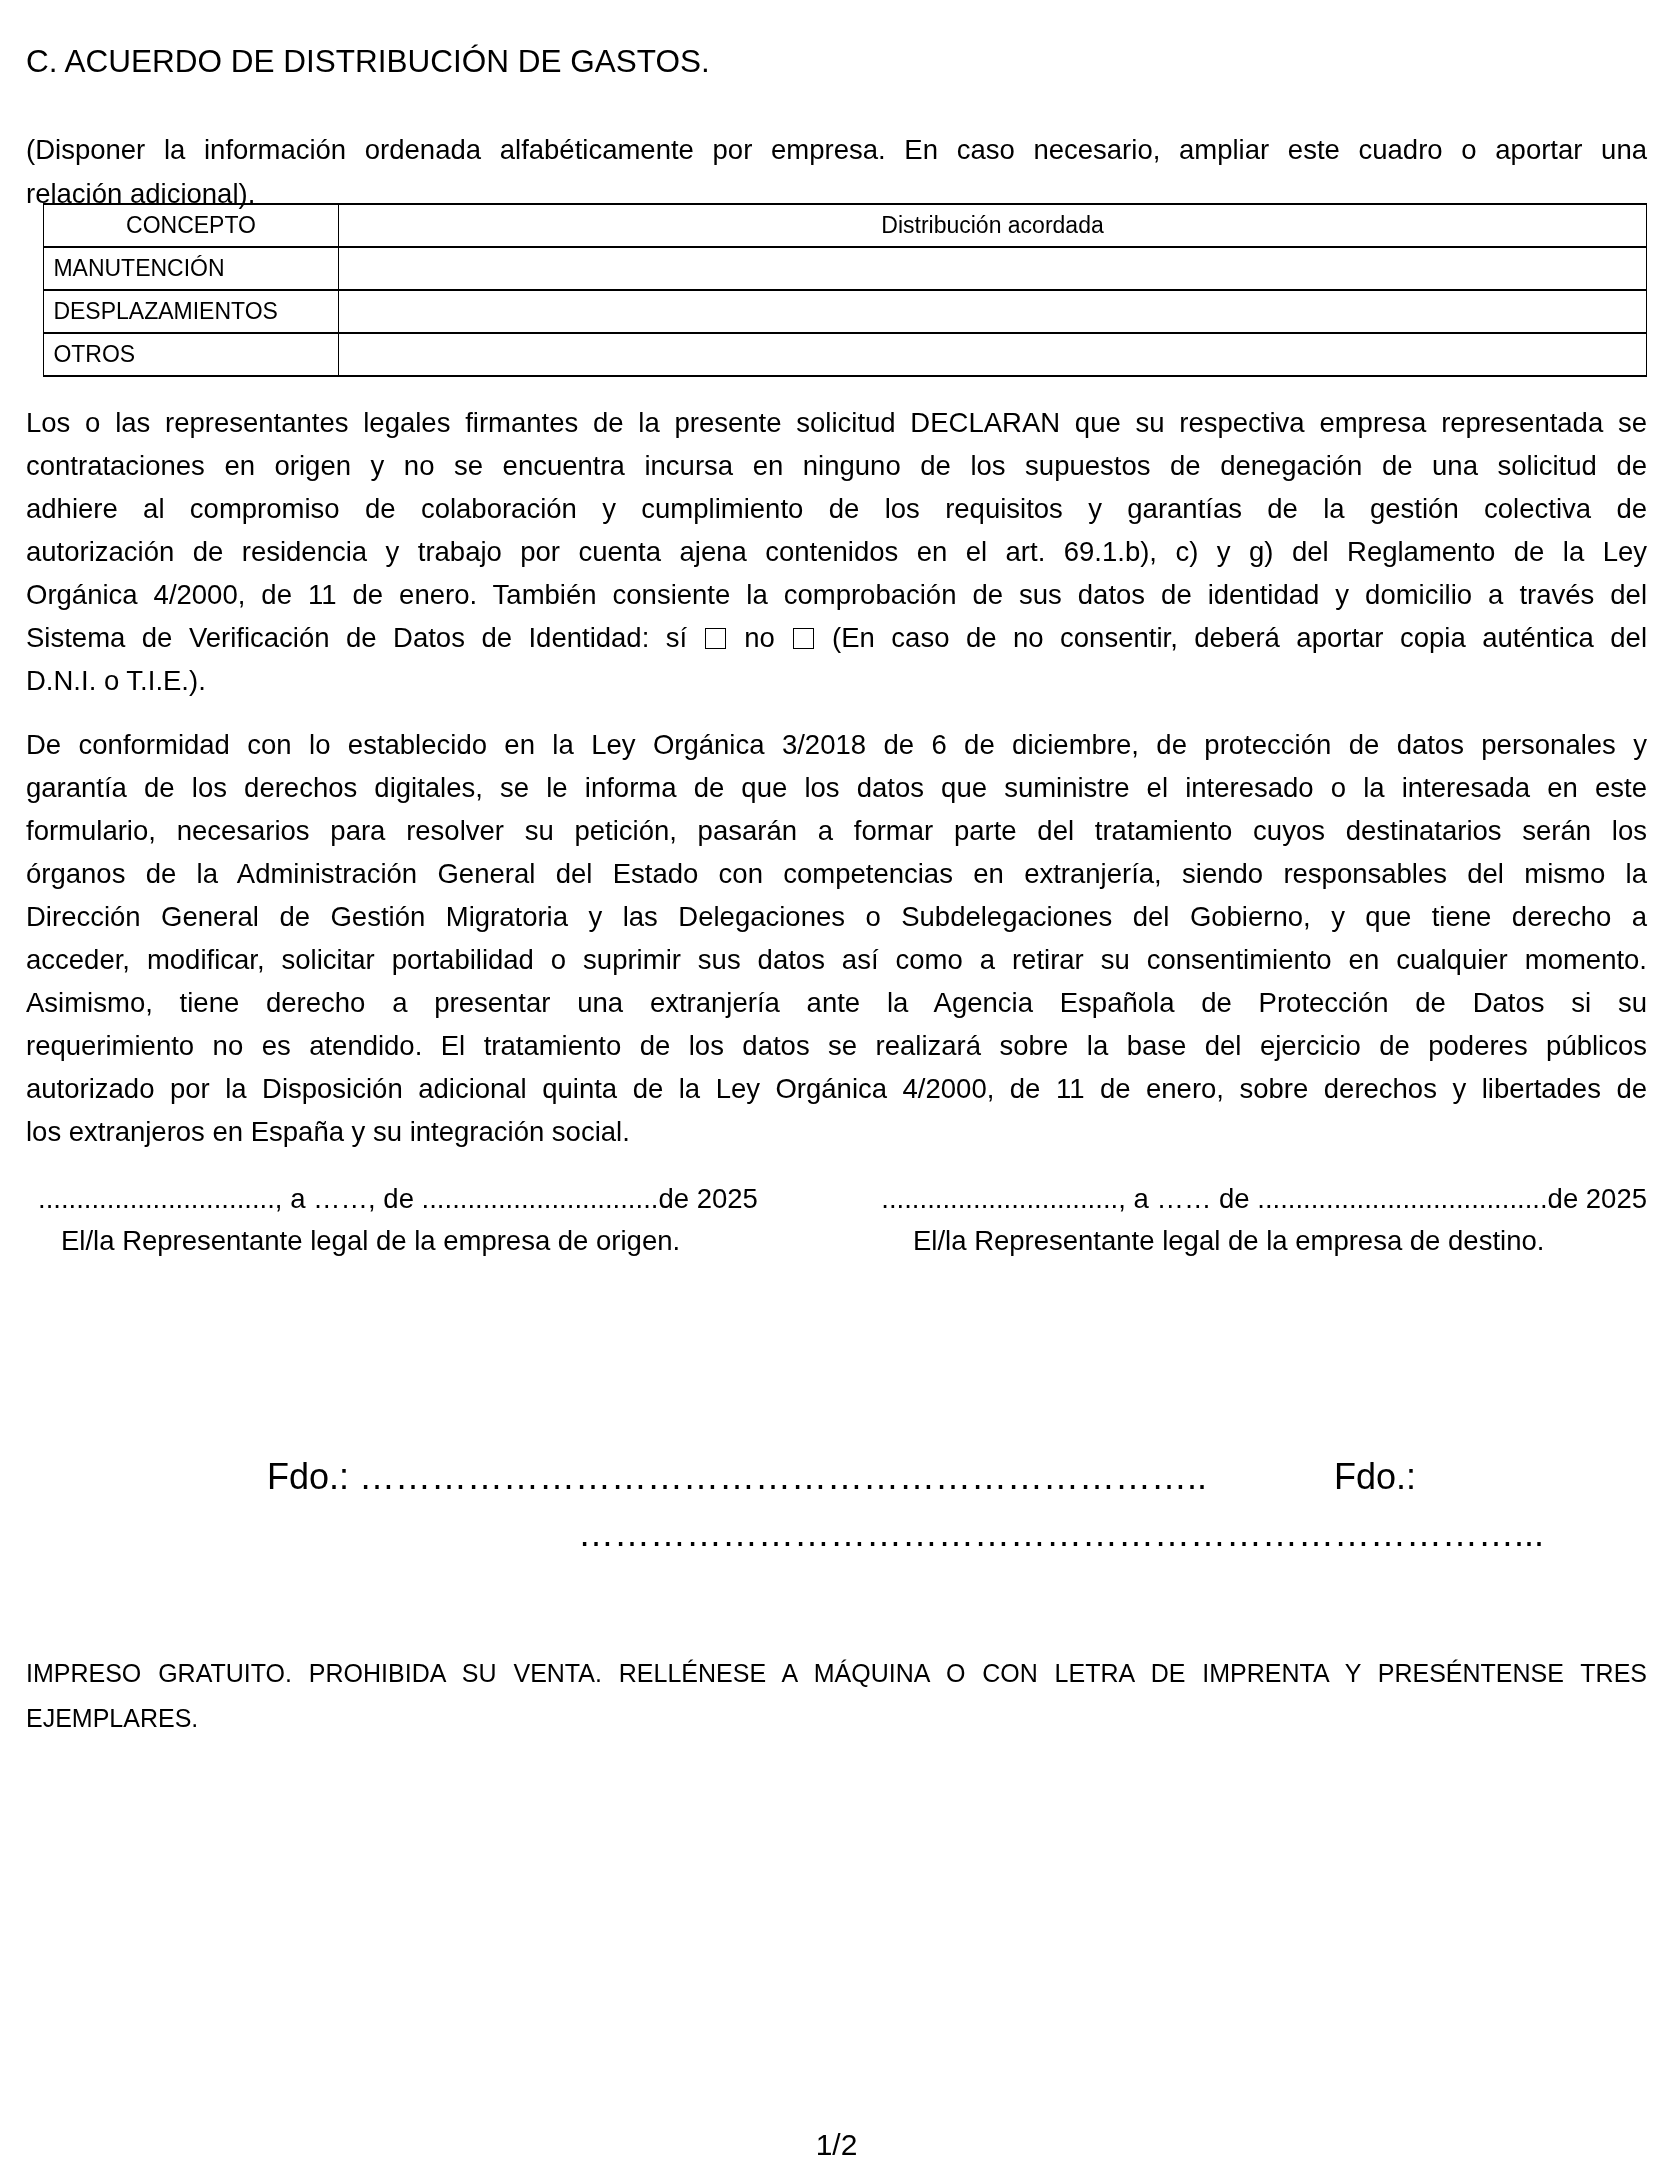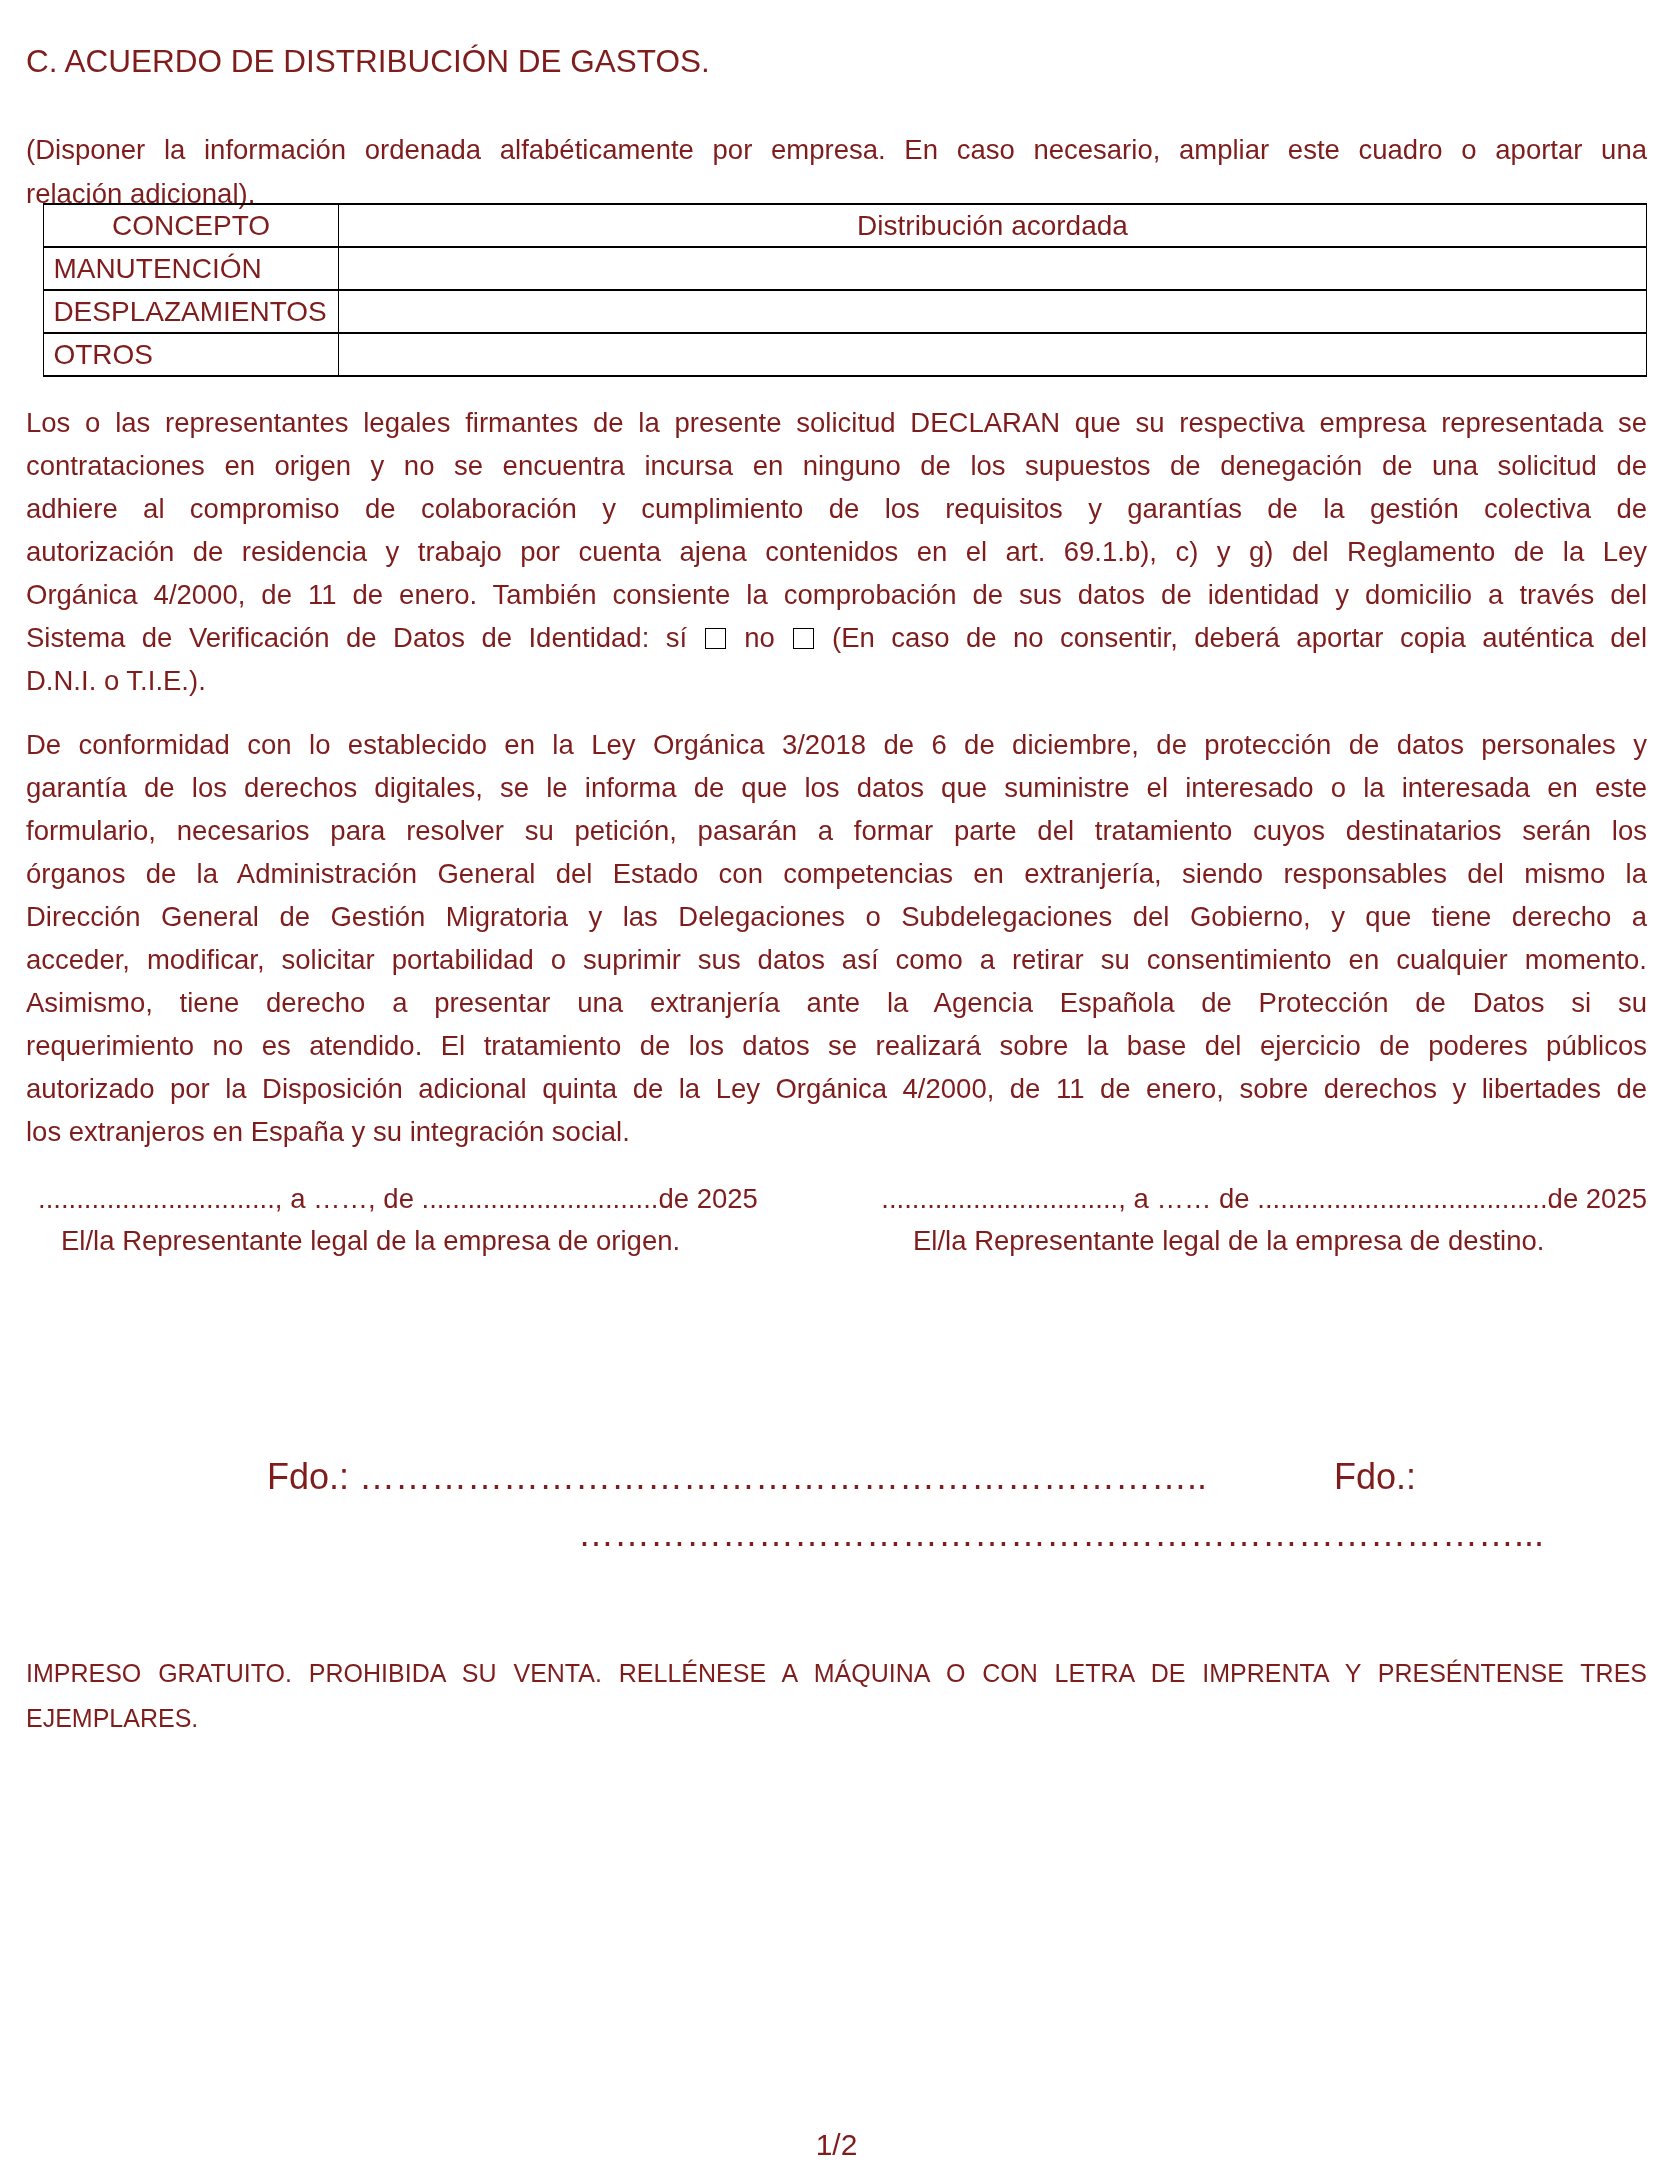--- a/index.html
+++ b/index.html
@@ -1,37 +1,37 @@
 <!DOCTYPE html>
 <html style="font-size:12.6px"><head>
 <meta charset="utf-8">
 <style>
   html,body { margin:0; padding:0; background:#888; }
   .page {
     position:relative;
     width:1673px; height:2183px;
     margin:0 auto;
     background:#ffffff;
-    color:#7f1d1d;
+    color:#000000;
     font-family:"Liberation Sans", "DejaVu Sans", sans-serif;
     overflow:hidden;
   }
   .title {
     position:absolute; left:26px; top:43px;
     font-size:31.5px; line-height:36px; white-space:nowrap;
   }
   .intro {
     position:absolute; left:26px; top:128px; width:1621px;
     font-size:27.5px; line-height:44px;
   }
   .jline { text-align:justify; text-align-last:justify; }
   .tablewrap { position:absolute; left:43px; top:203px; width:1604px; }
   table.expenses {
     border-collapse:collapse; width:100%; table-layout:fixed;
-    font-size:28px;
+    font-size:23px;
   }
   table.expenses col.c1 { width:295px; }
   table.expenses th, table.expenses td {
     border-top:2.4px solid #000; border-bottom:2.4px solid #000;
     border-left:1.6px solid #000; border-right:1.6px solid #000;
     font-weight:normal; padding:0 9.4px; overflow:hidden; white-space:nowrap;
   }
   table.expenses tr { height:43px; }
   th.c-head, th.d-head { text-align:center; }
   td.rowlabel { text-align:left; }

